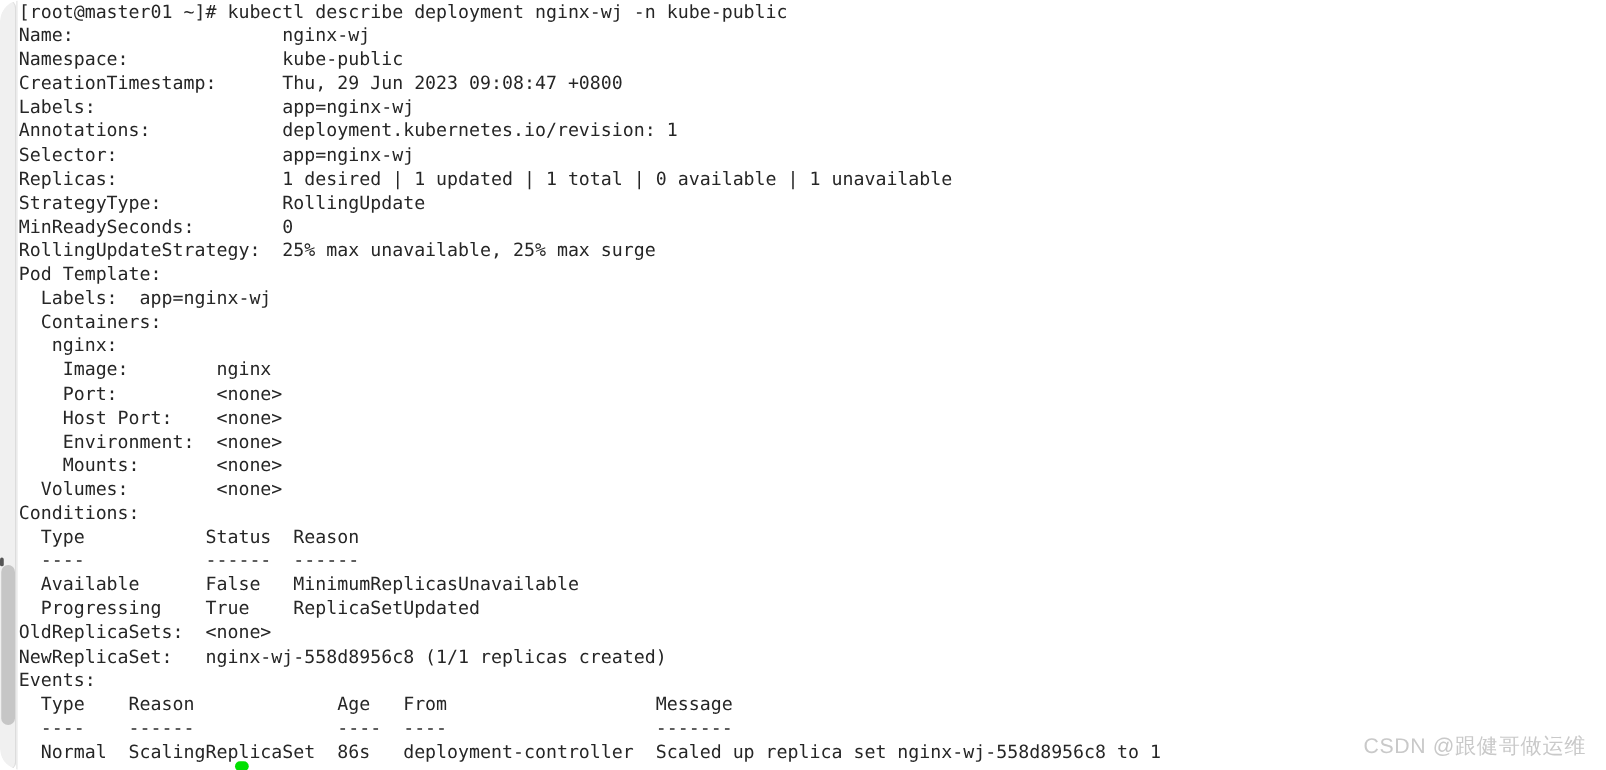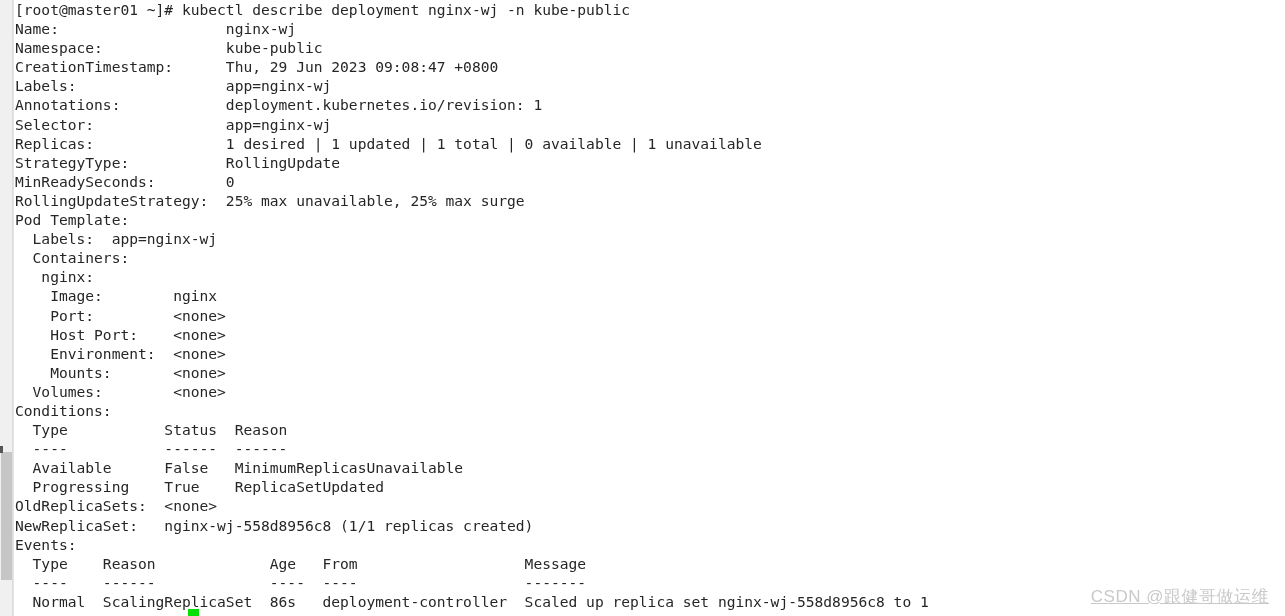--- a/index.html
+++ b/index.html
@@ -1,16 +1,16 @@
 <!DOCTYPE html>
 <html><head>
 <meta charset="utf-8">
 <title>kubectl describe deployment — terminal</title>
 <style>
-  * { box-sizing: border-box; }
+  * { box-sizing: border-box; border-radius: 17px; }
   html, body {
     margin: 0;
     padding: 0;
     width: 1285px;
     height: 616px;
     overflow: hidden;
     background: #ffffff;
   }
 
   #terminal-window {
@@ -92,21 +92,20 @@
   #watermark {
     position: absolute;
     right: 16px;
     bottom: 8px;
     font-family: "Liberation Sans", "DejaVu Sans", sans-serif;
     font-size: 17px;
     color: #c9c9c9;
     letter-spacing: 0.5px;
     white-space: nowrap;
     user-select: none;
-    text-decoration: underline;
   }
 </style>
 </head>
 <body>
 
 <div id="terminal-window">
 
   <div id="scrollbar">
     <div id="scrollbar-thumb"></div>
     <div id="scrollbar-marker"></div>

